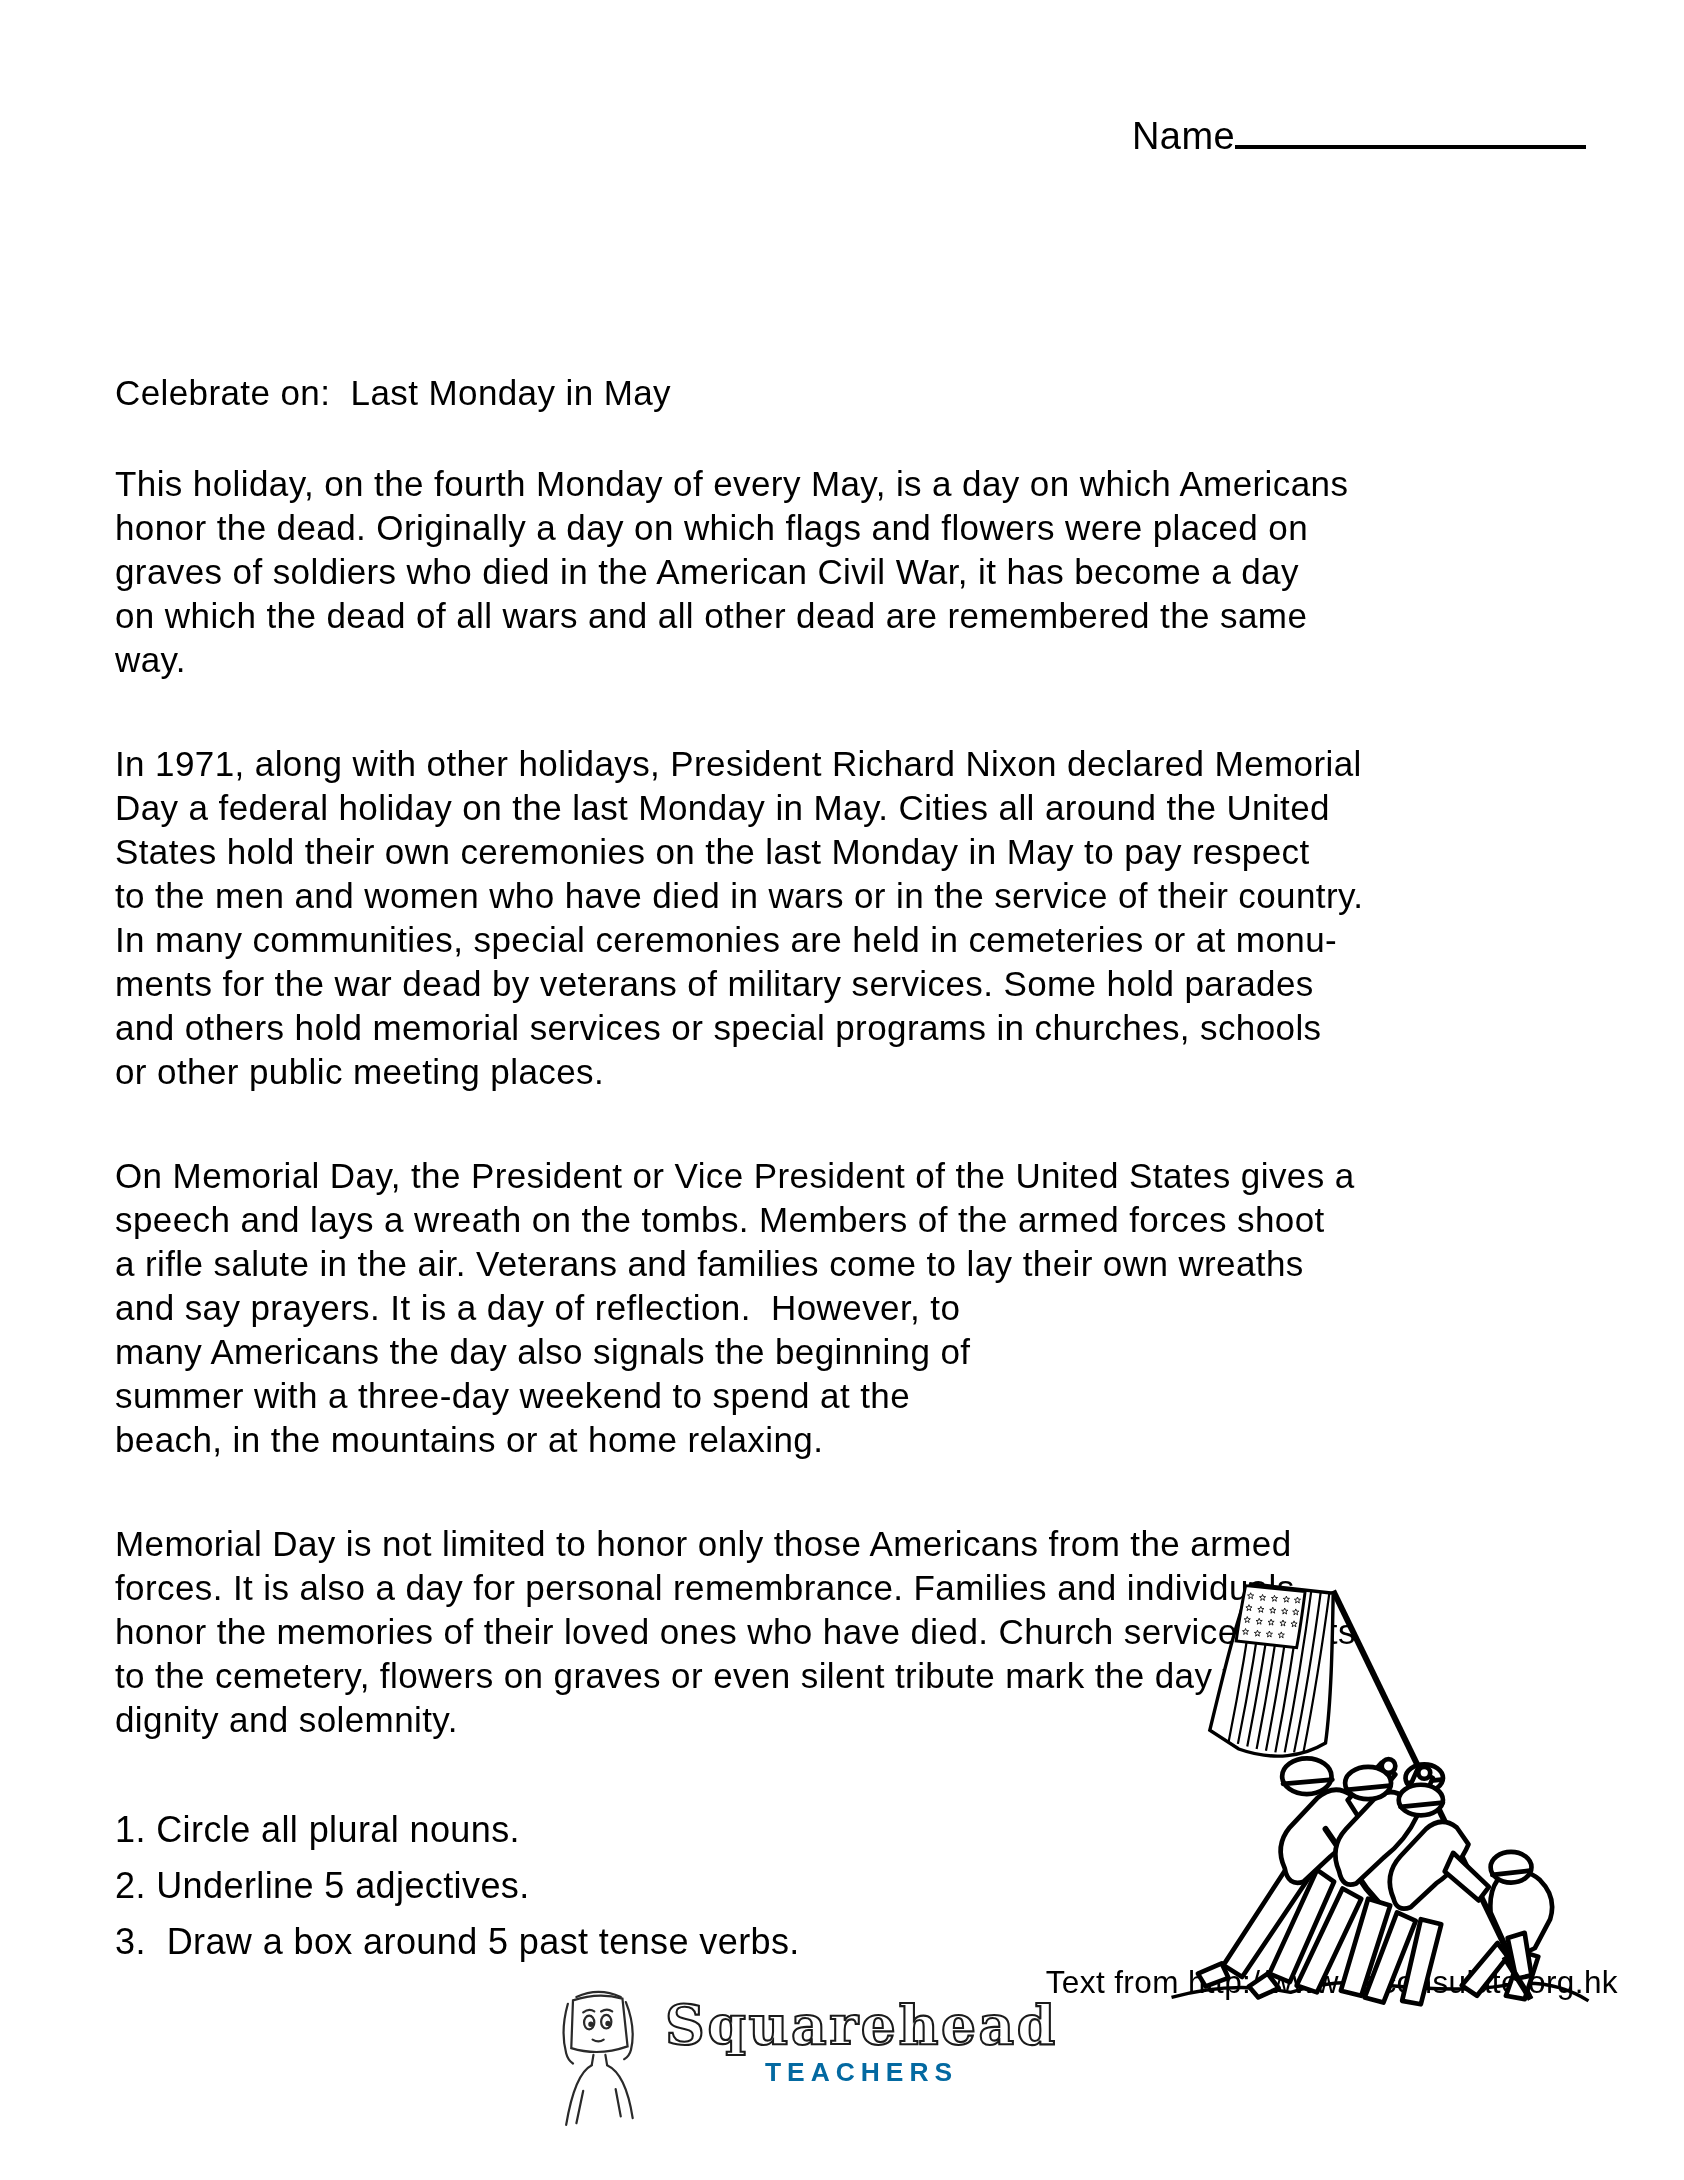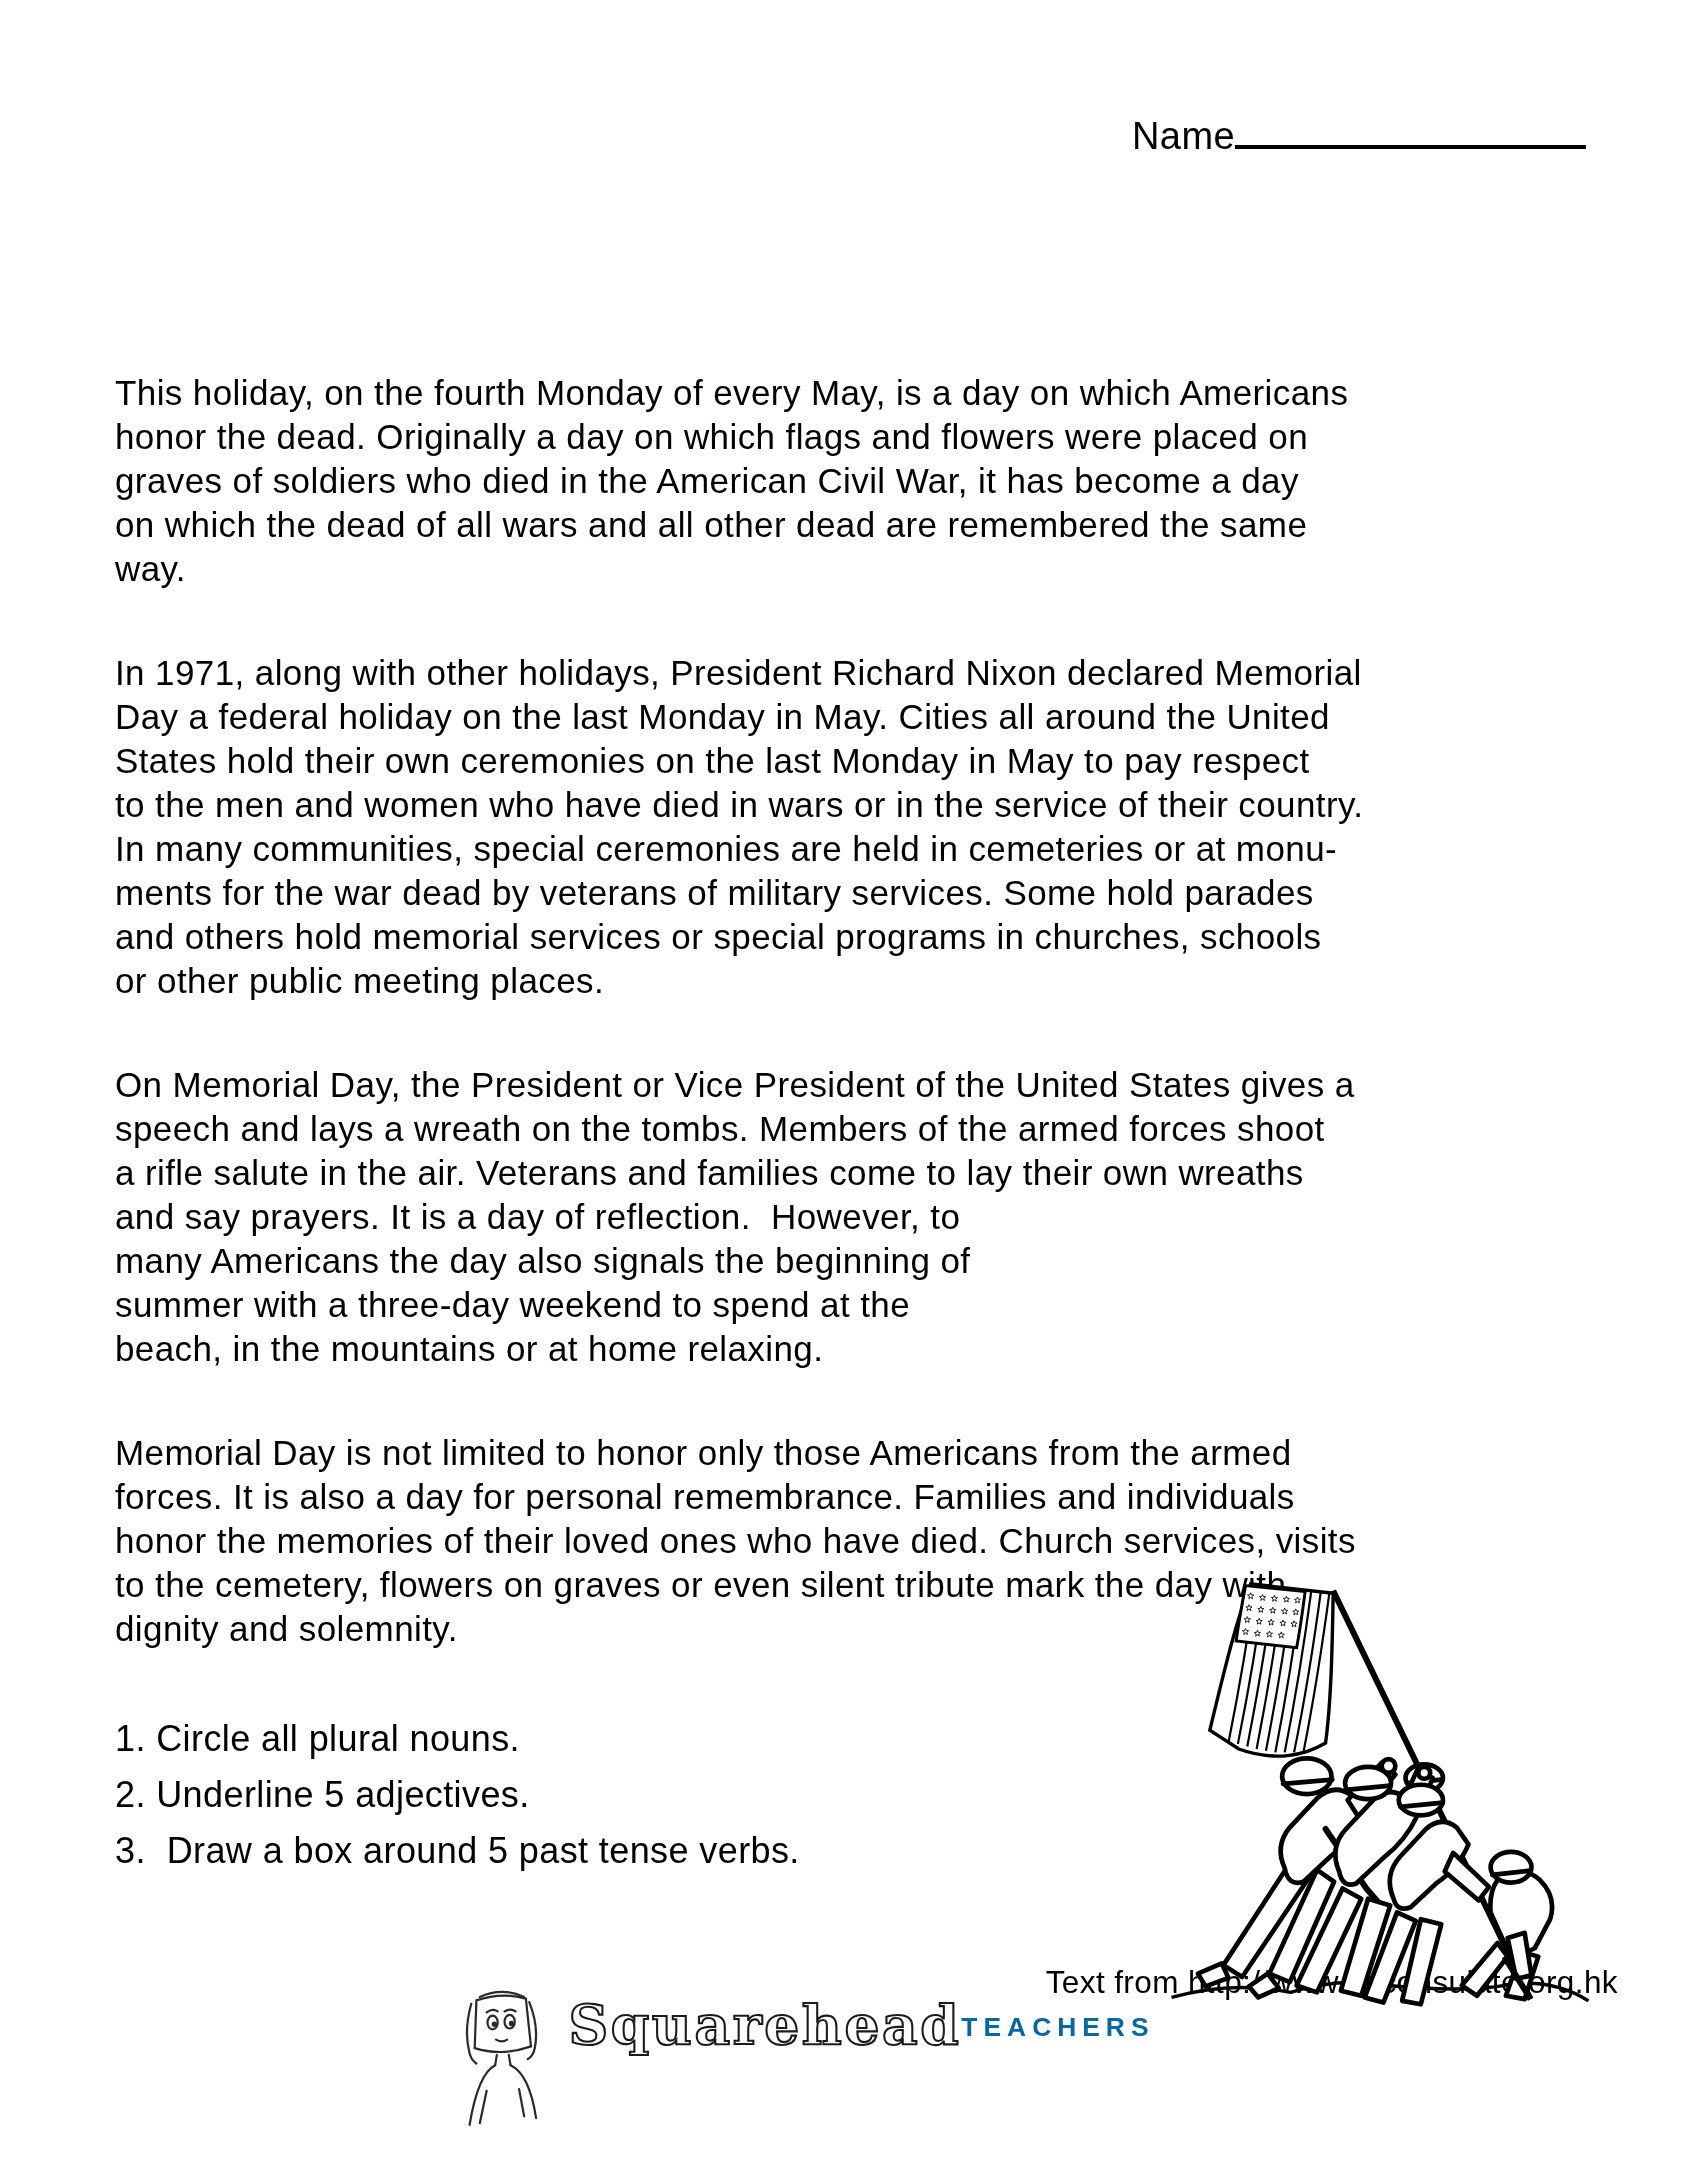--- a/index.html
+++ b/index.html
@@ -24,39 +24,40 @@
   .para{margin:0 0 60px 0;white-space:pre-wrap;}
   .instructions{margin-top:38px;font-size:36px;line-height:56px;}
   .instructions div{white-space:pre-wrap;}
 
   
   .source{position:absolute;top:1964px;left:0;width:1618px;text-align:right;font-size:31.5px;letter-spacing:0.4px;}
 
   
   .logo{position:absolute;top:1985px;left:806px;transform:translateX(-50%);display:flex;align-items:flex-start;}
   .logo-figure{width:89px;height:145px;flex:0 0 auto;}
-  .logo-text{display:flex;flex-direction:row;align-items:center;margin-left:22px;padding-top:12px;}
+  .logo-text{display:flex;flex-direction:column;align-items:center;margin-left:22px;padding-top:12px;}
   .logo-brand{font-family:"DejaVu Serif",serif;font-weight:bold;font-size:55px;line-height:1;
               color:#fff;-webkit-text-stroke:2.1px #1b1b1b;text-shadow:0 0 0.9px #1b1b1b;letter-spacing:2.6px;}
   .logo-word{font-size:26.4px;font-weight:bold;letter-spacing:6px;margin-top:5.1px;color:#0369a1;}
 
   
   .iwo{position:absolute;left:1150px;top:1572px;width:460px;height:451px;}
 </style>
 </head>
 <body>
 
 <div class="sheet">
 
   <div class="name-row">
     <span>Name</span><span class="name-line"></span>
   </div>
 
 
   <div class="body-copy">
+    <div class="celebrate">Celebrate on:  Last Monday in May</div>
     <p class="para">This holiday, on the fourth Monday of every May, is a day on which Americans
 honor the dead. Originally a day on which flags and flowers were placed on
 graves of soldiers who died in the American Civil War, it has become a day
 on which the dead of all wars and all other dead are remembered the same
 way.</p>
     <p class="para">In 1971, along with other holidays, President Richard Nixon declared Memorial
 Day a federal holiday on the last Monday in May. Cities all around the United
 States hold their own ceremonies on the last Monday in May to pay respect
 to the men and women who have died in wars or in the service of their country.
 In many communities, special ceremonies are held in cemeteries or at monu-

